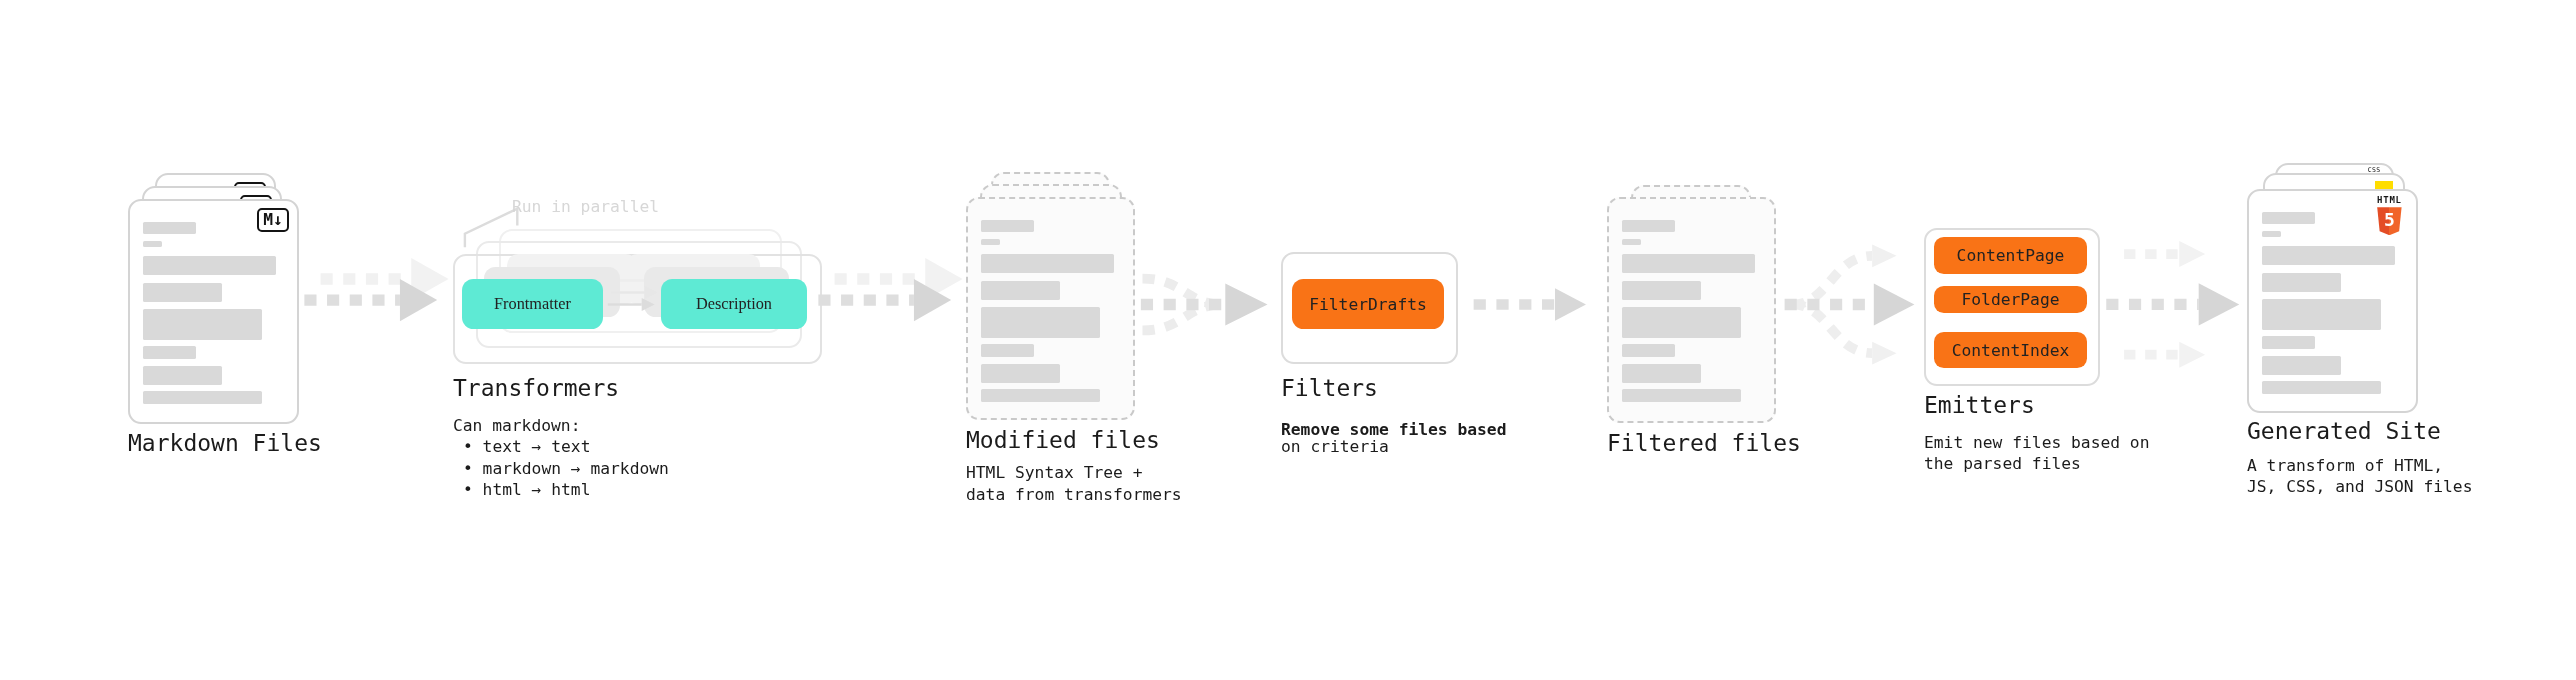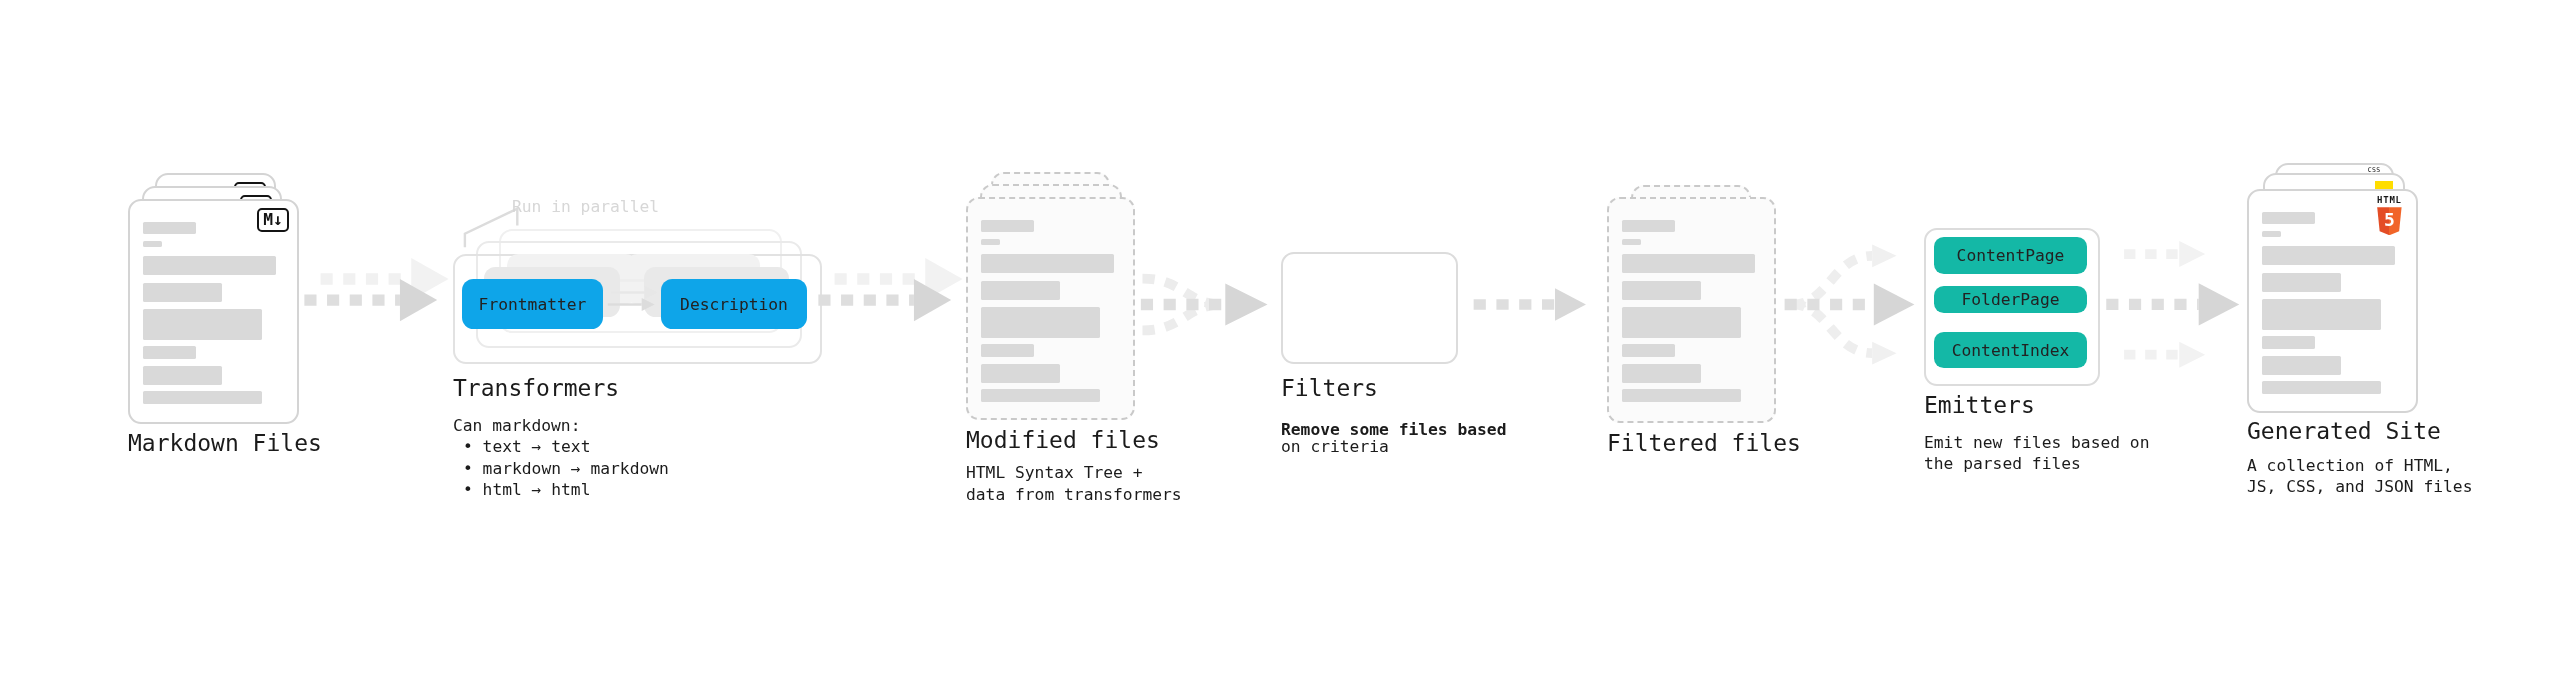--- a/index.html
+++ b/index.html
@@ -32,25 +32,25 @@
   .jsb{position:absolute;top:5.7px;right:9.8px;width:18.7px;height:10.6px;background:#ffdd00;}
   .cssb{position:absolute;top:2.4px;right:8.1px;width:19.5px;text-align:center;}
   .cssb .t{display:block;font-size:6.5px;font-weight:normal;letter-spacing:0.4px;line-height:7.3px;color:#111;}
   .cssb .u{height:2.4px;background:#2962ff;margin-top:0.8px;}
 
   
   .tcont{position:absolute;border:2.4px solid #e2e2e2;border-radius:13px;background:transparent;}
   .tcont.m{border-color:#eaeaea;} .tcont.b{border-color:#f0f0f0;}
   .tbox{position:absolute;border-radius:11.4px;display:flex;align-items:center;justify-content:center;
         font-size:16.3px;color:#222;}
-  .l0{background:#0ea5e9;} .l1{background:#e9e9e9;} .l2{background:#f2f2f2;}
+  .l0{background:#5eead4;font-family:Liberation Serif, serif;} .l1{background:#e9e9e9;} .l2{background:#f2f2f2;}
 
   
   .chipbox{position:absolute;border:2.4px solid #dcdcdc;border-radius:13px;background:#fff;}
-  .chip{position:absolute;background:#14b8a6;border-radius:9.8px;display:flex;align-items:center;
+  .chip{position:absolute;background:#f97316;border-radius:9.8px;display:flex;align-items:center;
         justify-content:center;font-size:16.3px;color:#222;}
 
   
   .title{position:absolute;font-size:23px;font-weight:500;color:#1b1b1b;white-space:pre;}
   .sub{position:absolute;font-size:16.3px;line-height:21px;color:#1b1b1b;white-space:pre;}
   .annot{position:absolute;font-size:16.3px;color:#d7d7d7;white-space:pre;}
 </style>
 </head>
 <body>
 
@@ -146,20 +146,21 @@
   <div class="sub" style="left:966px;top:484px;">data from transformers</div>
 
   <svg class="abs" style="left:1136px;top:250px;" width="138" height="109" viewBox="0 0 170 134">
     <path d="M 8,35 C 58,35 62,67 106,67" fill="none" stroke="#ececec" stroke-width="12" stroke-dasharray="15 13"></path>
     <path d="M 8,99 C 58,99 62,67 106,67" fill="none" stroke="#ececec" stroke-width="12" stroke-dasharray="15 13"></path>
     <line x1="6" y1="67" x2="110" y2="67" stroke="#dedede" stroke-width="14" stroke-dasharray="15 13"></line>
     <polygon points="110,41 110,93 162,67" fill="#d6d6d6"></polygon>
   </svg>
 
   <div class="chipbox" style="left:1281px;top:252px;width:173px;height:108px;"></div>
+  <div class="chip" style="left:1292px;top:279px;width:152px;height:50px;border-radius:11.4px;">FilterDrafts</div>
   <div class="title" style="left:1281px;top:375px;">Filters</div>
   <div class="sub" style="left:1281px;top:419px;font-weight:bold;">Remove some files based</div>
   <div class="sub" style="left:1281px;top:436px;">on criteria</div>
 
   <svg class="abs" style="left:1472px;top:280px;" width="118" height="49" viewBox="0 0 145 60">
     <line x1="2" y1="30" x2="102" y2="30" stroke="#dedede" stroke-width="13" stroke-dasharray="15 13"></line>
     <polygon points="102,10 102,50 140,30" fill="#d8d8d8"></polygon>
   </svg>
 
   <div class="doc dashed" style="left:1631px;top:185px;width:116px;height:222px;"></div>
@@ -222,17 +223,17 @@
       <div class="bar b2"></div>
       <div class="bar b3"></div>
       <div class="bar b4"></div>
       <div class="bar b5"></div>
       <div class="bar b6"></div>
       <div class="bar b7"></div>
       <div class="bar b8"></div>
     </div>
   </div>
   <div class="title" style="left:2247px;top:418px;">Generated Site</div>
-  <div class="sub" style="left:2247px;top:455px;">A collection of HTML,</div>
+  <div class="sub" style="left:2247px;top:455px;">A transform of HTML,</div>
   <div class="sub" style="left:2247px;top:476px;">JS, CSS, and JSON files</div>
 
 </div>
 
 
 </body></html>

